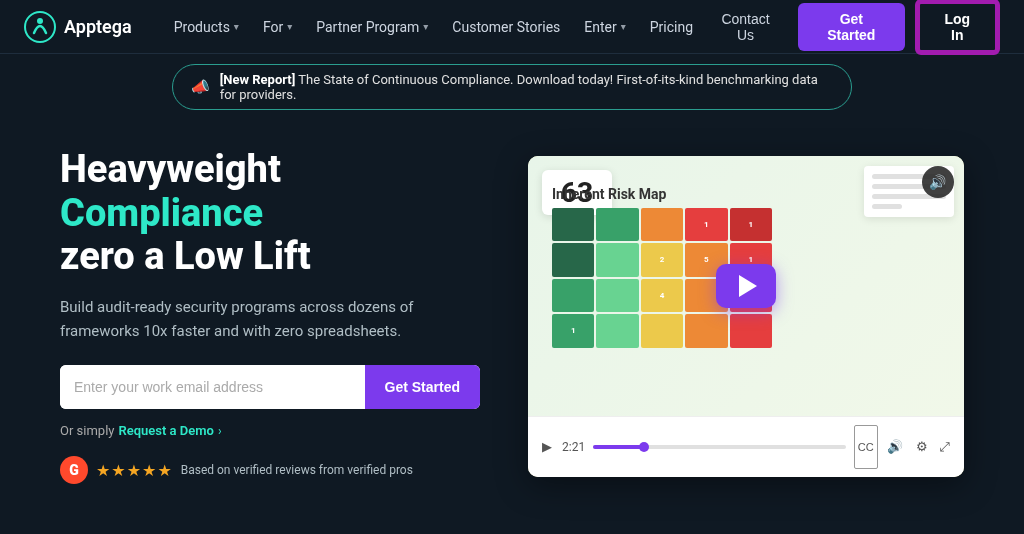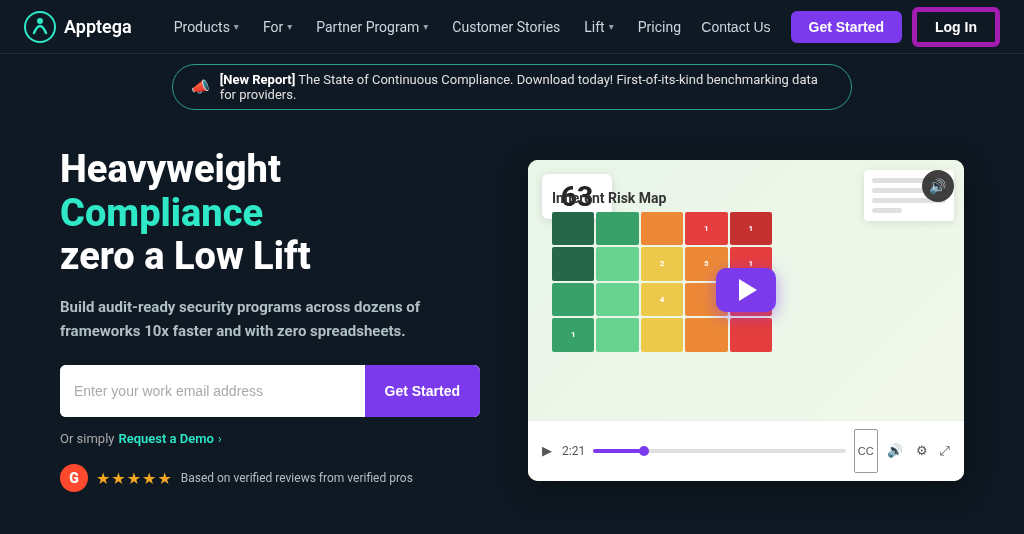--- a/index.html
+++ b/index.html
@@ -145,30 +145,29 @@
       margin-bottom: 16px;
     }
     .hero-title .accent {
       color: #2ee8c8;
     }
     .hero-desc {
       font-size: 15px;
       color: #b0bec5;
       line-height: 1.6;
       margin-bottom: 22px;
-      font-weight: bold;
     }
     .email-form {
       display: flex;
       align-items: center;
       background: #fff;
       border-radius: 6px;
       overflow: hidden;
       margin-bottom: 14px;
-      height: 52px;
+      height: 44px;
     }
     .email-input {
       flex: 1;
       border: none;
       outline: none;
       padding: 0 14px;
       font-size: 14px;
       color: #444;
       height: 100%;
     }
@@ -421,21 +420,21 @@
       <span class="chevron">▾</span>
     </a>
     <a class="nav-link">
       <span>Partner Program</span>
       <span class="chevron">▾</span>
     </a>
     <a class="nav-link">
       <span>Customer Stories</span>
     </a>
     <a class="nav-link">
-      <span>Lift</span>
+      <span>Enter</span>
       <span class="chevron">▾</span>
     </a>
     <a class="nav-link">
       <span>Pricing</span>
     </a>
   </div>
 
   <div class="nav-right">
     <button class="btn-contact">Contact Us</button>
     <button class="btn-get-started">Get Started</button>

